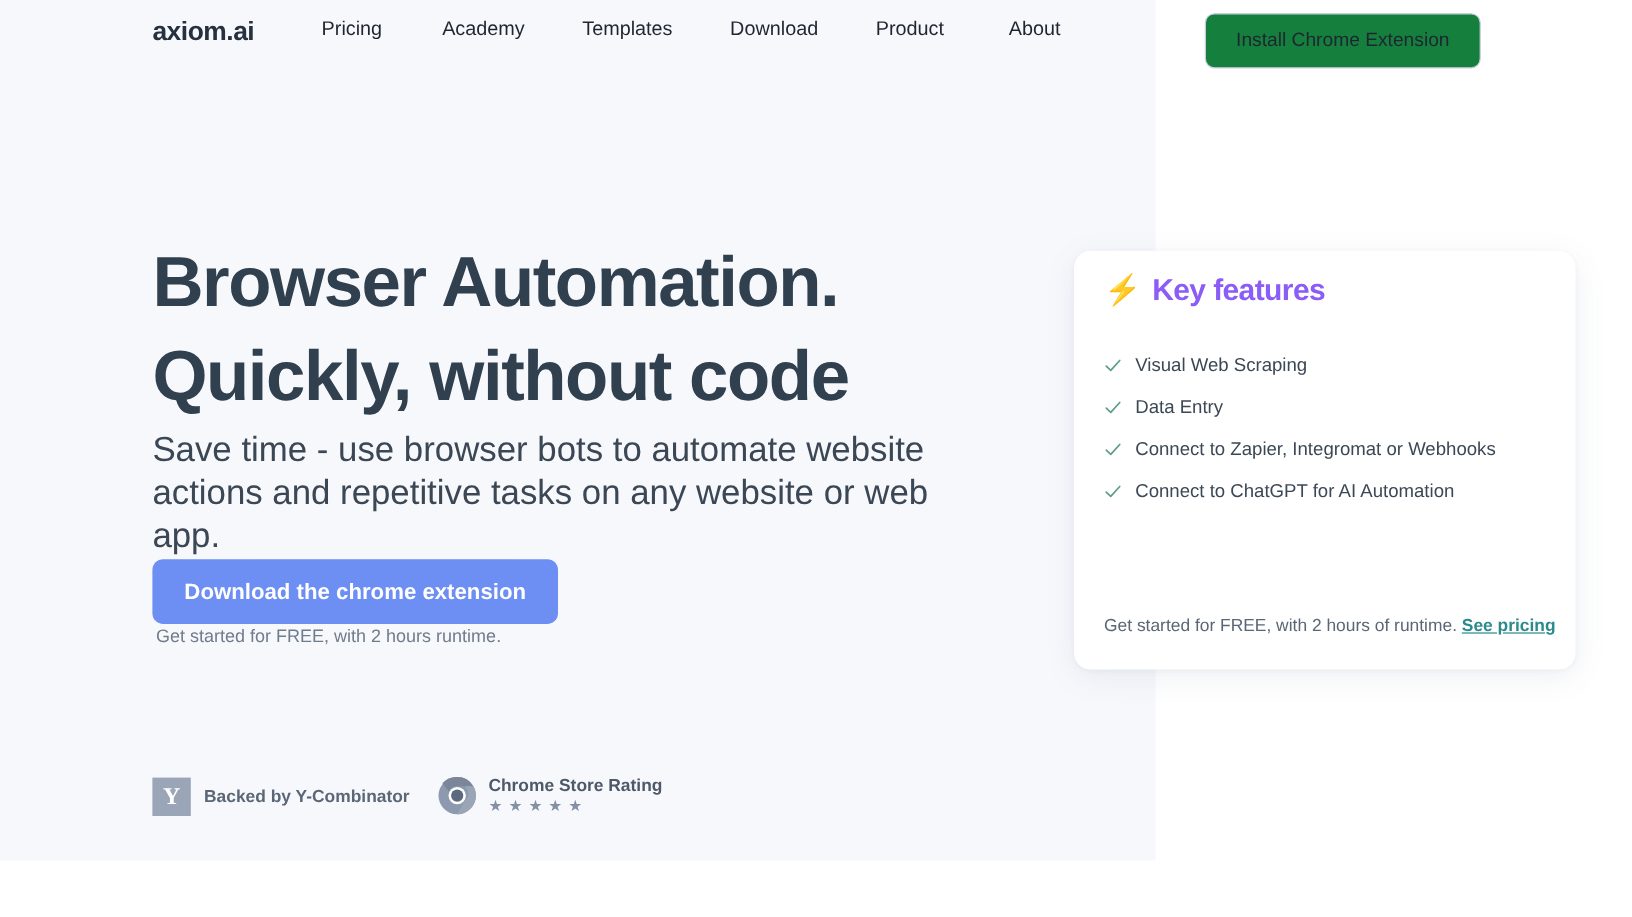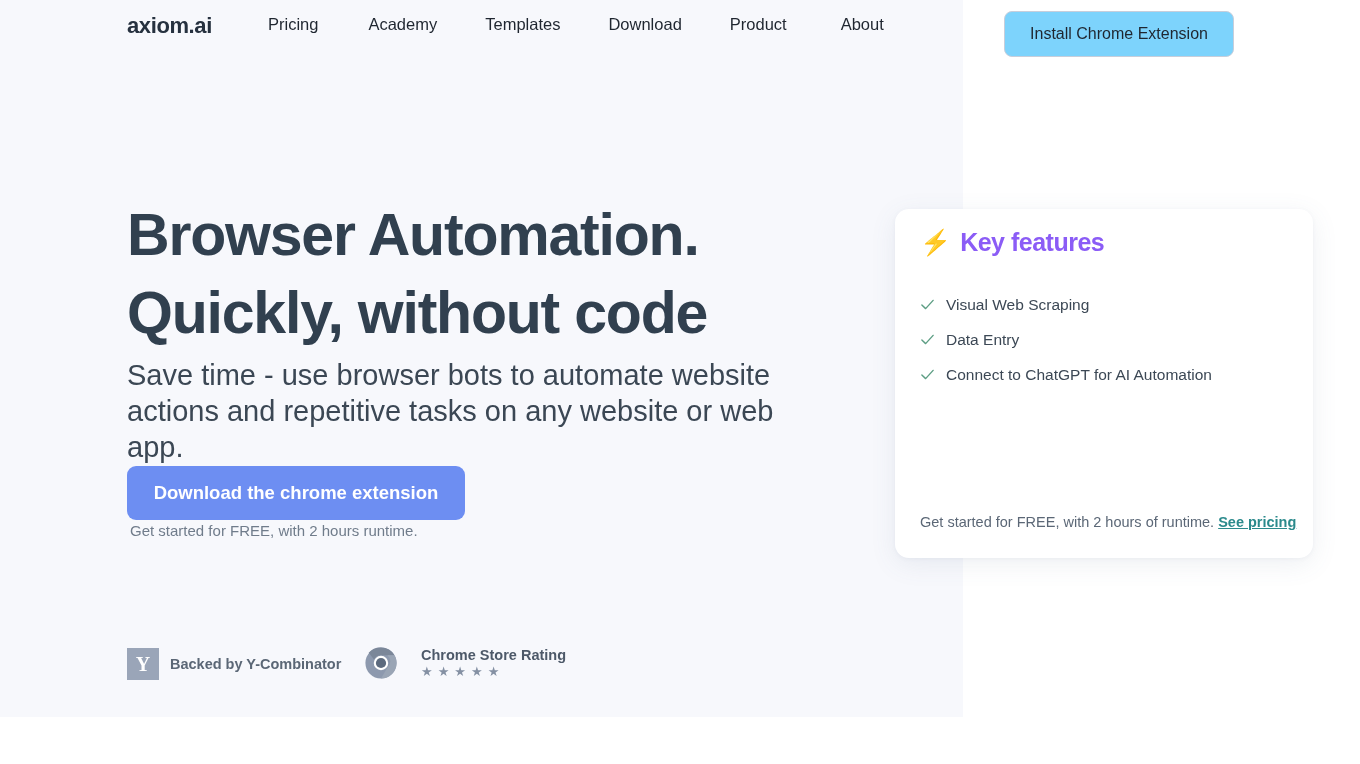--- a/index.html
+++ b/index.html
@@ -69,21 +69,21 @@
   .nav-gap-5 { margin-right: 54px; }
 
   #install-btn {
     position: absolute;
     left: 1004px;
     top: 11px;
     width: 230px;
     height: 46px;
     border: 1px solid #c7cedb;
     border-radius: 8px;
-    background: #7dd3fc;
+    background: #15803d;
     color: #1f2630;
     font-size: 16px;
     font-family: "Liberation Sans", sans-serif;
     cursor: pointer;
     display: flex;
     align-items: center;
     justify-content: center;
     white-space: nowrap;
   }
 
@@ -245,21 +245,21 @@
     line-height: 1;
     white-space: nowrap;
   }
 
   #chrome-badge {
     position: absolute;
     left: 364px;
     top: 646px;
     display: flex;
     align-items: center;
-    gap: 23px;
+    gap: 9px;
   }
   #chrome-mark { width: 34px; height: 34px; display: block; }
   #chrome-texts { display: flex; flex-direction: column; gap: 3px; }
   #chrome-title {
     font-size: 14.5px;
     font-weight: bold;
     color: #4d5969;
     line-height: 1;
     white-space: nowrap;
   }
@@ -313,20 +313,26 @@
     <li>
       <svg class="chk" viewBox="0 0 16 16">
         <path d="M2 8.6 L6 12.4 L14 3.6" fill="none" stroke="#5D9E84" stroke-width="1.5" stroke-linecap="round" stroke-linejoin="round"></path>
       </svg>
       <span class="feat-label">Data Entry</span>
     </li>
     <li>
       <svg class="chk" viewBox="0 0 16 16">
         <path d="M2 8.6 L6 12.4 L14 3.6" fill="none" stroke="#5D9E84" stroke-width="1.5" stroke-linecap="round" stroke-linejoin="round"></path>
       </svg>
+      <span class="feat-label">Connect to Zapier, Integromat or Webhooks</span>
+    </li>
+    <li>
+      <svg class="chk" viewBox="0 0 16 16">
+        <path d="M2 8.6 L6 12.4 L14 3.6" fill="none" stroke="#5D9E84" stroke-width="1.5" stroke-linecap="round" stroke-linejoin="round"></path>
+      </svg>
       <span class="feat-label">Connect to ChatGPT for AI Automation</span>
     </li>
   </ul>
 </div>
 
 <div id="card-footnote">
   <span>Get started for FREE, with 2 hours of runtime. </span><a id="see-pricing" href="#">See pricing</a>
 </div>
 
 <div id="yc-badge">

